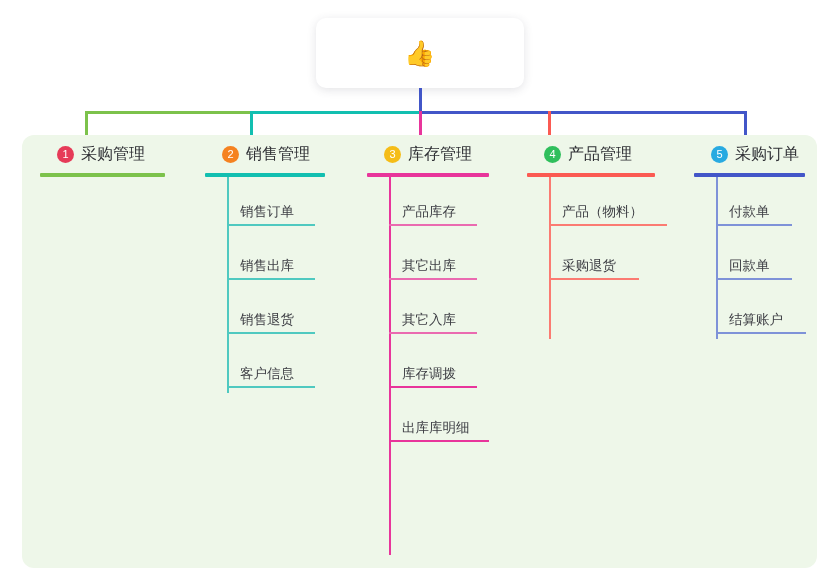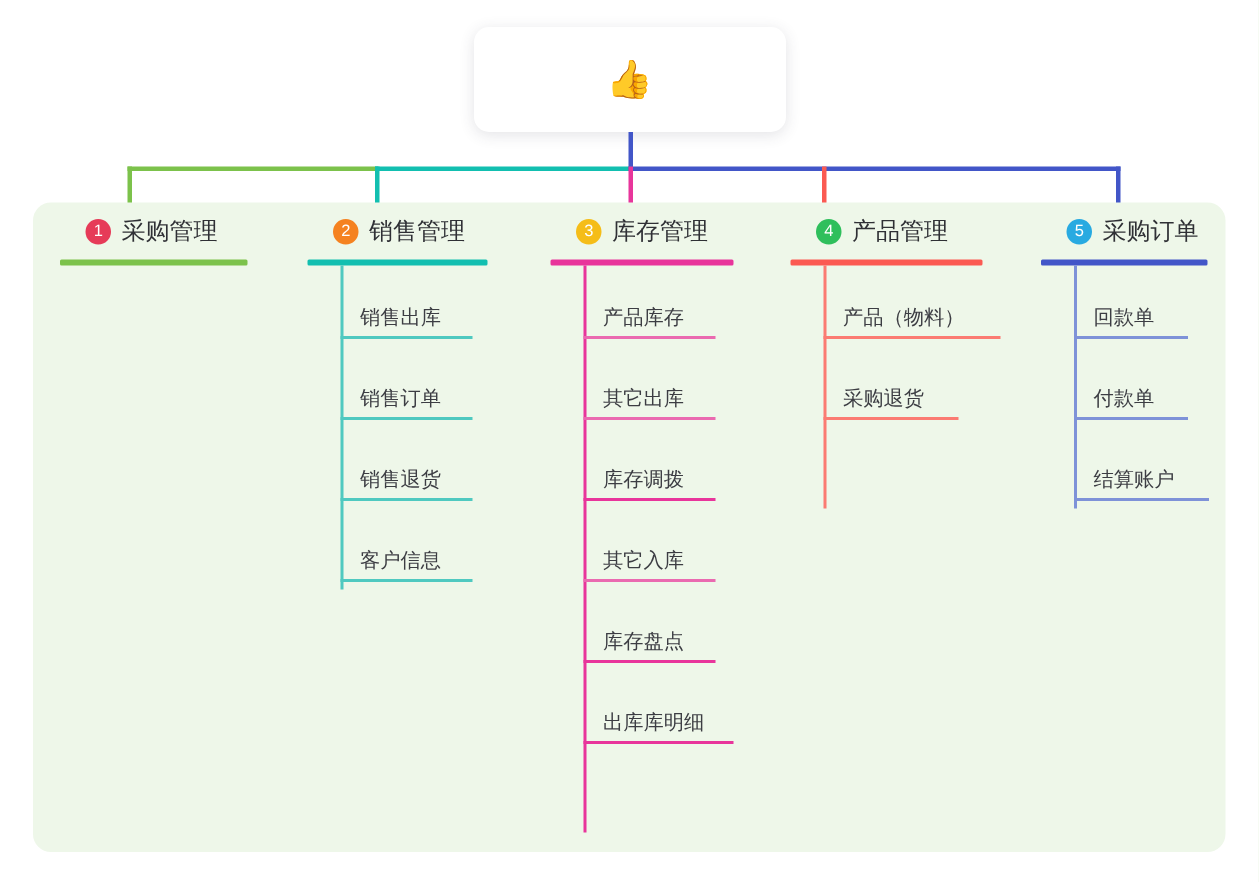--- a/index.html
+++ b/index.html
@@ -165,25 +165,25 @@
 
     <div class="column" style="left:183px; width:120px;">
       <div class="col-head">
         <span class="badge" style="background:#f58220;">2</span>
         <span class="col-title">销售管理</span>
       </div>
       <div class="head-rule" style="width:120px; background:#12bfb0;"></div>
       <div class="items">
         <div class="spine" style="height:216px; background:#4fc9c0;"></div>
         <div class="item">
+          <span class="item-label">销售订单</span>
+          <span class="item-rule" style="width:88px; background:#4fc9c0;"></span>
+        </div>
+        <div class="item">
           <span class="item-label">销售出库</span>
-          <span class="item-rule" style="width:88px; background:#4fc9c0;"></span>
-        </div>
-        <div class="item">
-          <span class="item-label">销售订单</span>
           <span class="item-rule" style="width:88px; background:#4fc9c0;"></span>
         </div>
         <div class="item">
           <span class="item-label">销售退货</span>
           <span class="item-rule" style="width:88px; background:#4fc9c0;"></span>
         </div>
         <div class="item">
           <span class="item-label">客户信息</span>
           <span class="item-rule" style="width:88px; background:#4fc9c0;"></span>
         </div>
@@ -200,32 +200,28 @@
         <div class="spine" style="height:378px; background:#e8359b;"></div>
         <div class="item">
           <span class="item-label">产品库存</span>
           <span class="item-rule" style="width:88px; background:#ea6ab0;"></span>
         </div>
         <div class="item">
           <span class="item-label">其它出库</span>
           <span class="item-rule" style="width:88px; background:#ea6ab0;"></span>
         </div>
         <div class="item">
+          <span class="item-label">其它入库</span>
+          <span class="item-rule" style="width:88px; background:#ea6ab0;"></span>
+        </div>
+        <div class="item">
           <span class="item-label">库存调拨</span>
           <span class="item-rule" style="width:88px; background:#e8359b;"></span>
         </div>
         <div class="item">
-          <span class="item-label">其它入库</span>
-          <span class="item-rule" style="width:88px; background:#ea6ab0;"></span>
-        </div>
-        <div class="item">
-          <span class="item-label">库存盘点</span>
-          <span class="item-rule" style="width:88px; background:#e8359b;"></span>
-        </div>
-        <div class="item">
           <span class="item-label">出库库明细</span>
           <span class="item-rule" style="width:100px; background:#e8359b;"></span>
         </div>
       </div>
     </div>
 
     <div class="column" style="left:505px; width:128px;">
       <div class="col-head">
         <span class="badge" style="background:#2fbf5c;">4</span>
         <span class="col-title">产品管理</span>
@@ -246,28 +242,28 @@
 
     <div class="column" style="left:672px; width:111px;">
       <div class="col-head">
         <span class="badge" style="background:#28aae1;">5</span>
         <span class="col-title">采购订单</span>
       </div>
       <div class="head-rule" style="width:111px; background:#4256c8;"></div>
       <div class="items">
         <div class="spine" style="height:162px; background:#7e92d8;"></div>
         <div class="item">
+          <span class="item-label">付款单</span>
+          <span class="item-rule" style="width:76px; background:#7e92d8;"></span>
+        </div>
+        <div class="item">
           <span class="item-label">回款单</span>
           <span class="item-rule" style="width:76px; background:#7e92d8;"></span>
         </div>
         <div class="item">
-          <span class="item-label">付款单</span>
-          <span class="item-rule" style="width:76px; background:#7e92d8;"></span>
-        </div>
-        <div class="item">
           <span class="item-label">结算账户</span>
           <span class="item-rule" style="width:90px; background:#7e92d8;"></span>
         </div>
       </div>
     </div>
 
   </div>
 </div>
 
 </body></html>

